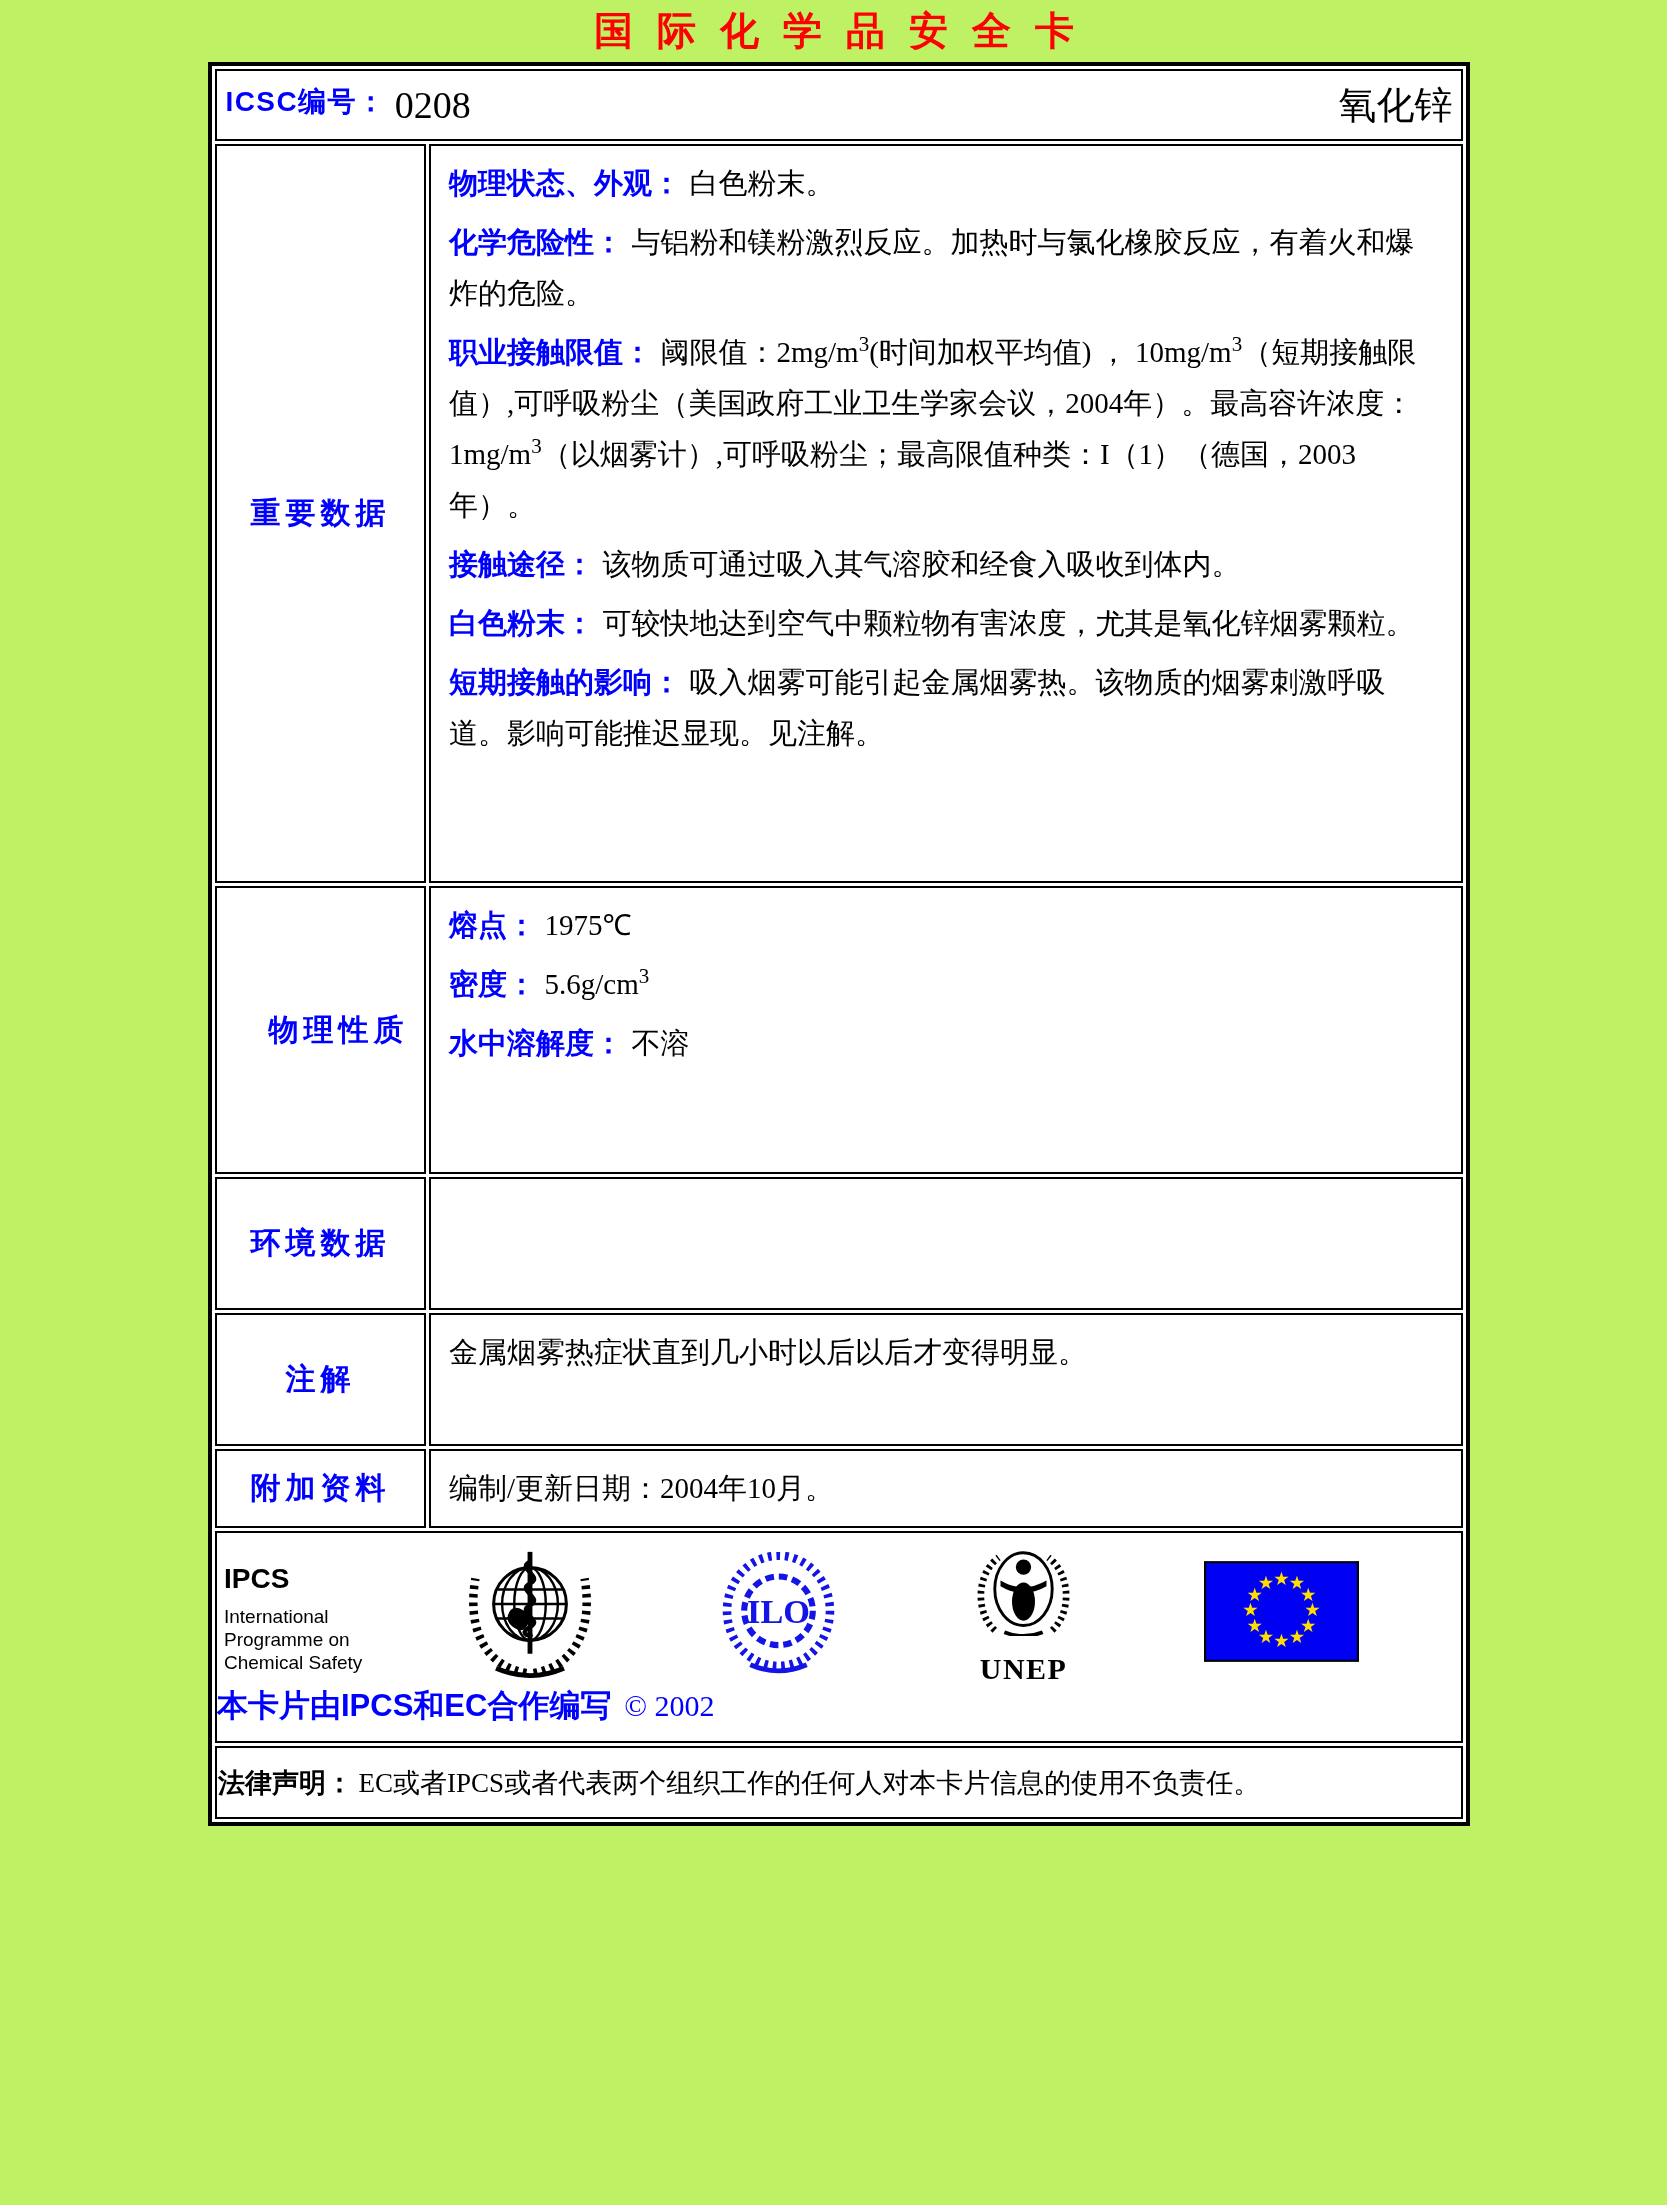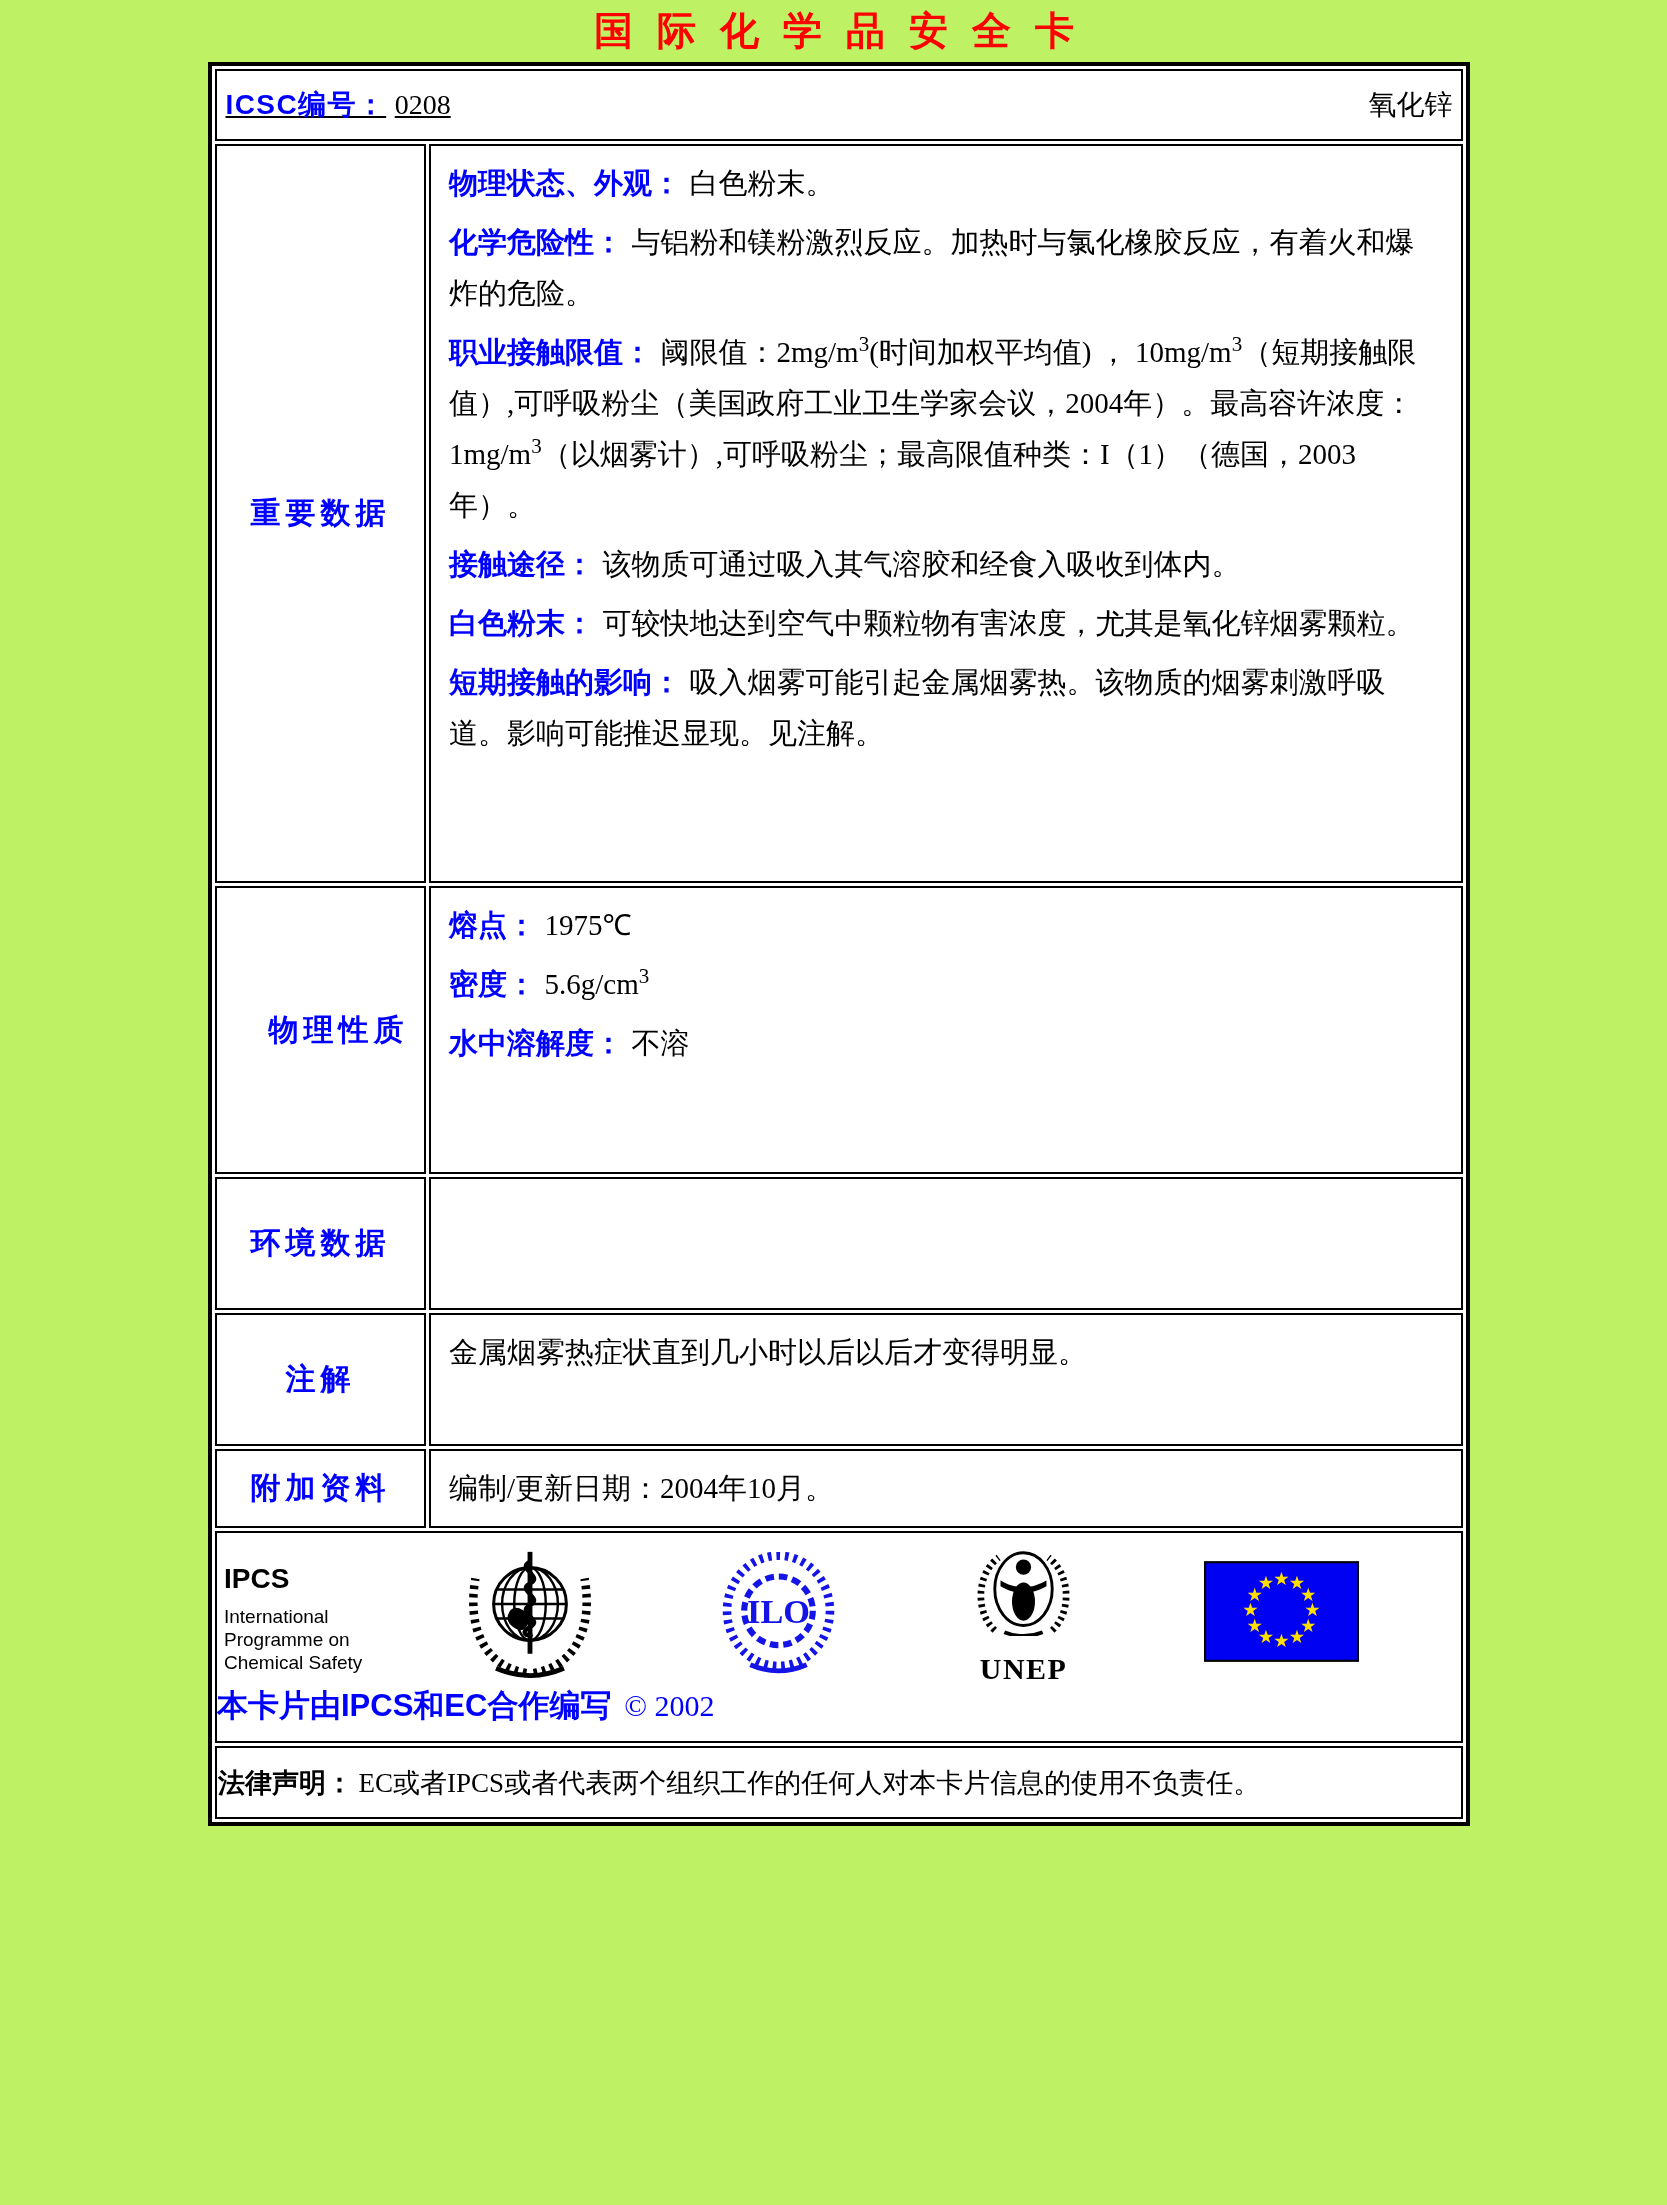--- a/index.html
+++ b/index.html
@@ -11,24 +11,24 @@
              border:4.2px solid #000;border-collapse:separate;border-spacing:3.5px;background:#fff;}
   td{border:2.1px solid #000;background:#fff;vertical-align:top;}
   td.label-cell{width:169px;text-align:center;vertical-align:middle;
                 font-family:"Liberation Sans",sans-serif;font-weight:bold;
                 font-size:30px;color:#0000FF;letter-spacing:5px;}
   td.content-cell{padding:4.2px 11.3px 4.2px 10px;}
   .h96{height:68px;} .h1040{height:733px;} .h400{height:282px;padding-left:37px;} .h180{height:127px;}
   .h78{height:55px;} .h296{height:208px;} .h98{height:69px;}
   .header-cell{vertical-align:middle;padding:0 8.5px;}
   .header-flex{display:flex;justify-content:space-between;align-items:center;}
-  .hdr-left{display:flex;align-items:center;text-decoration:underline;}
+  .hdr-left{display:flex;align-items:flex-start;}
   .flabel{font-family:"Liberation Sans",sans-serif;font-weight:bold;color:#0000FF;margin-right:8.5px;}
   .hdr-label{font-size:28px;letter-spacing:1.4px;}
-  .hdr-num,.hdr-name{font-family:"Liberation Serif",serif;font-size:28px;color:#000;}
+  .hdr-num,.hdr-name{font-family:"Liberation Serif",serif;font-size:38px;color:#000;}
   .para{margin:8px;font-size:29px;line-height:51px;color:#000;}
   .para .flabel{font-size:29px;}
   .para sup{font-size:21px;line-height:0;vertical-align:super;}
   td.v-middle{vertical-align:middle;}
   .footer-cell{position:relative;padding:0;}
   .ipcs-block{position:absolute;left:7px;top:30px;font-family:"Liberation Sans",sans-serif;color:#000;}
   .ipcs-title{font-size:28px;font-weight:bold;margin-bottom:10px;}
   .ipcs-sub{font-size:19px;line-height:23px;}
   .logo{position:absolute;}
   .who-pos{left:240px;top:14px;}

